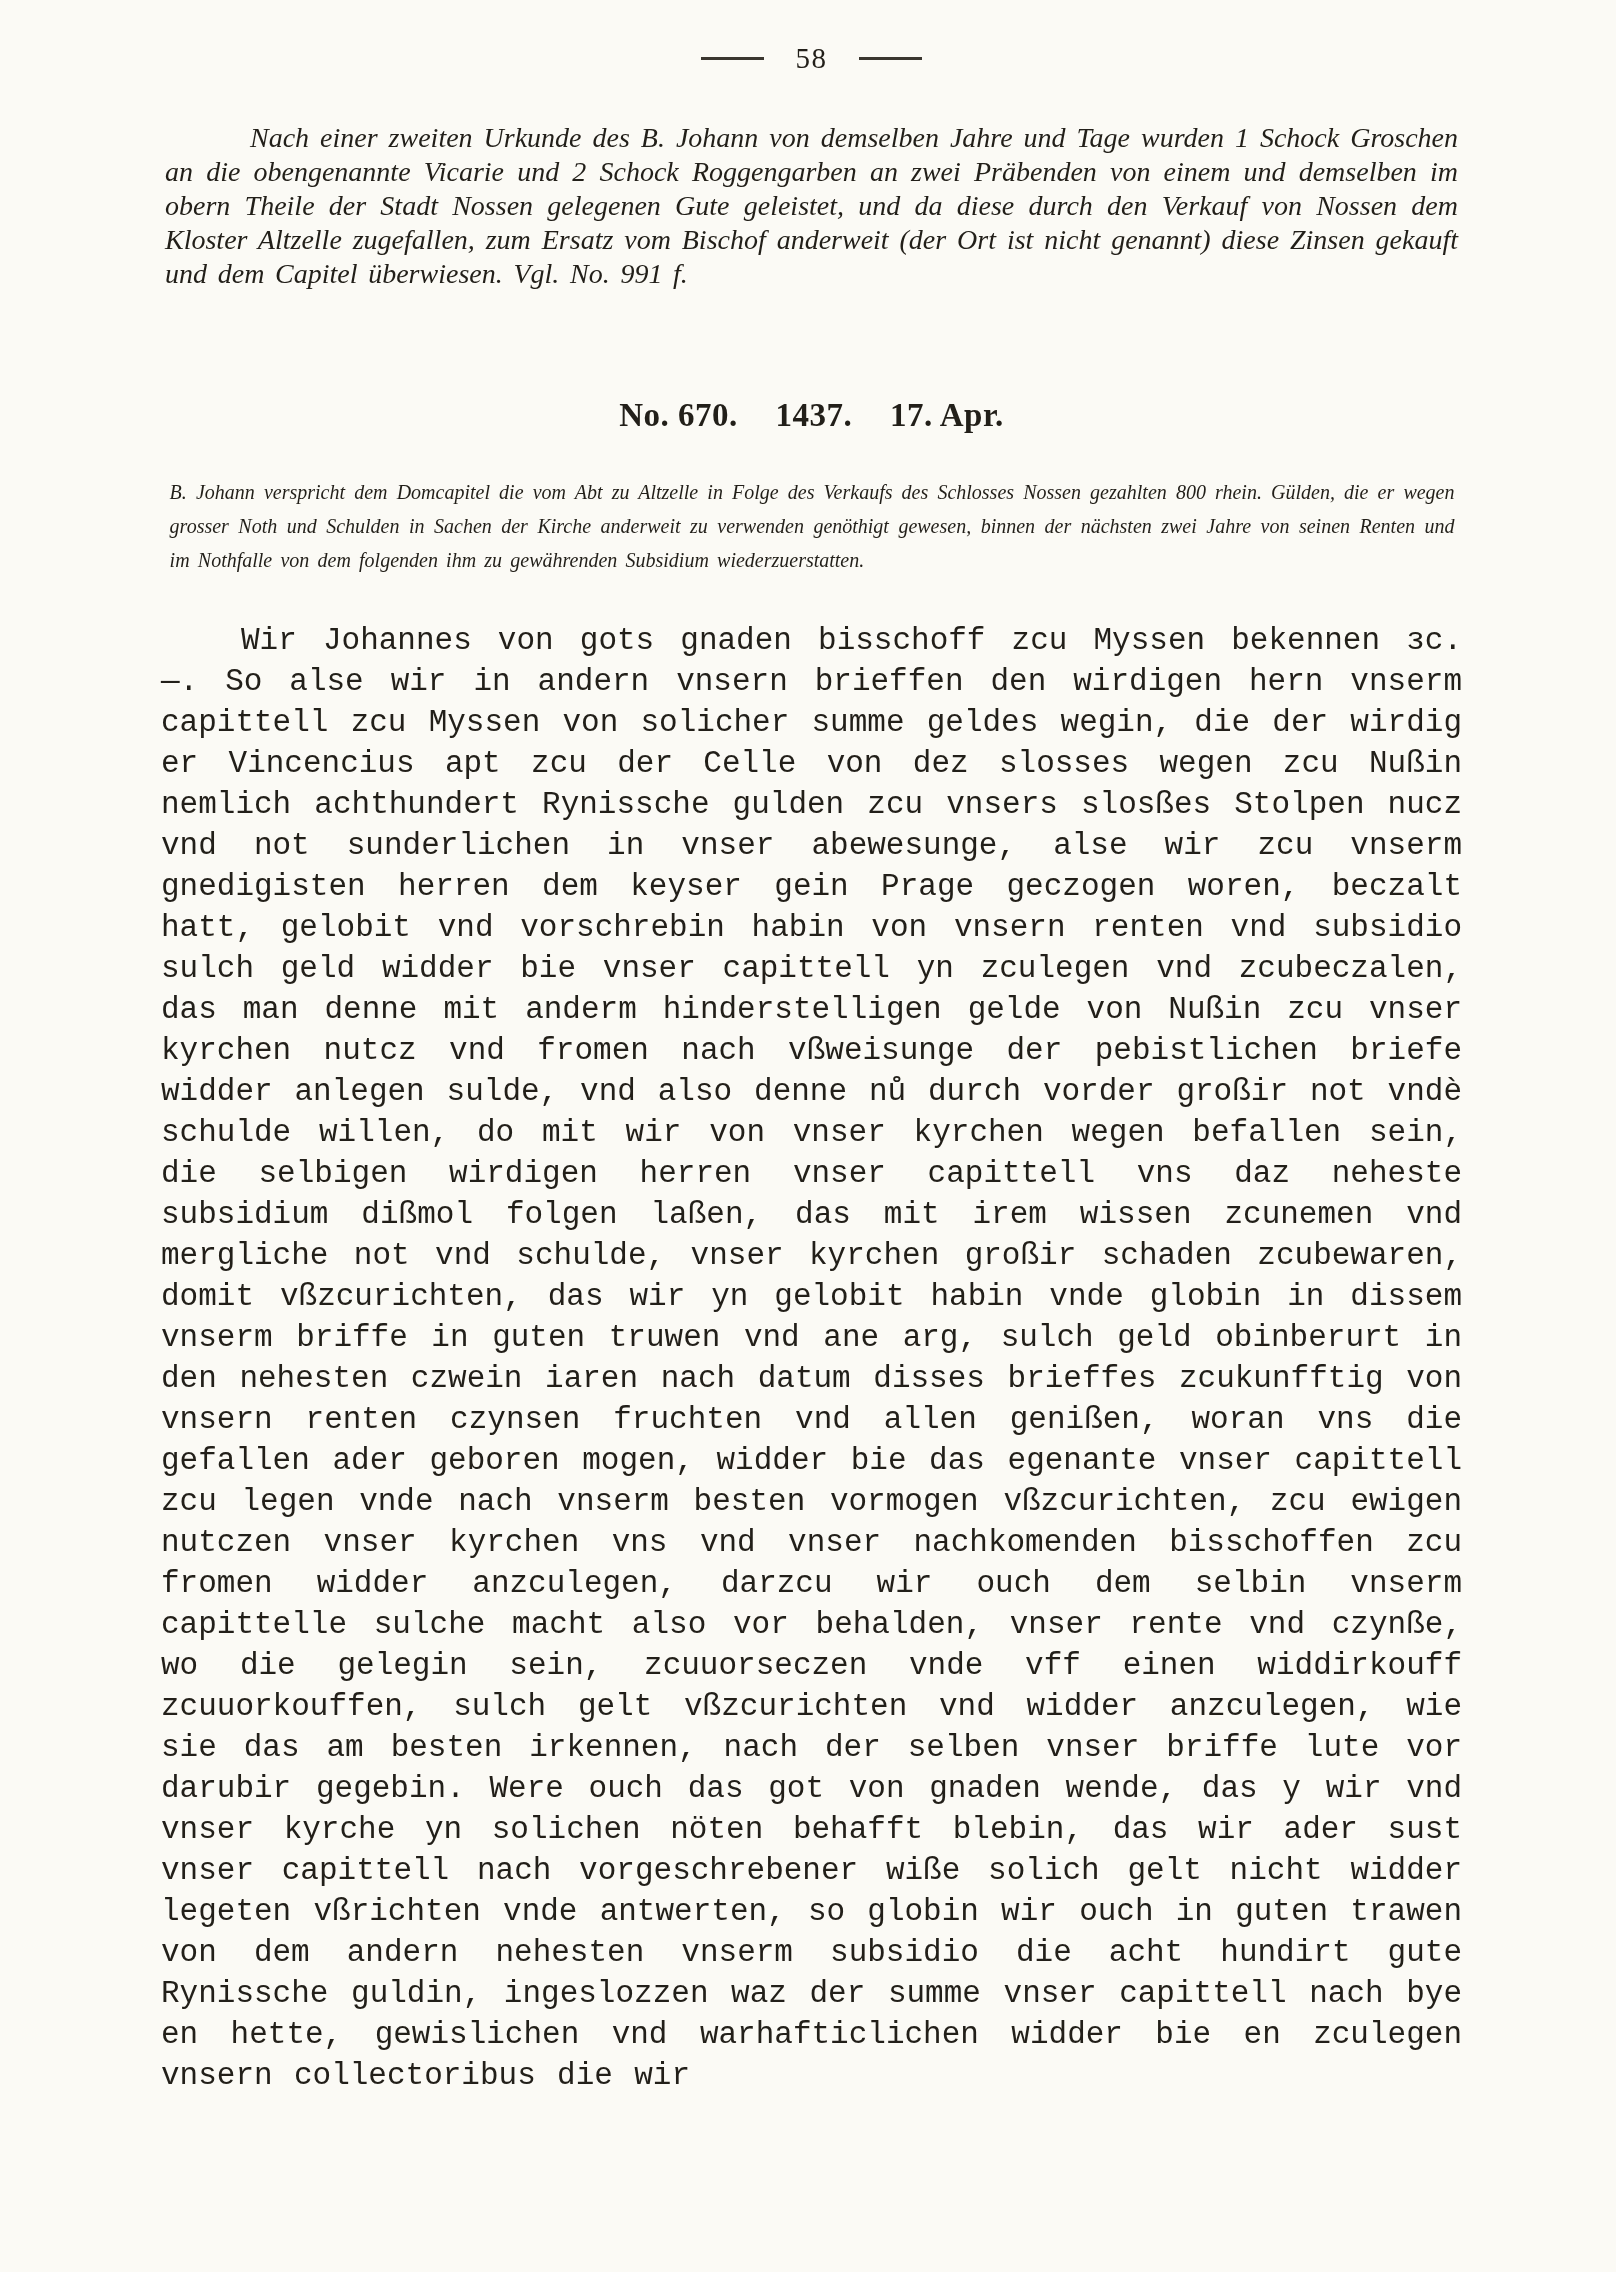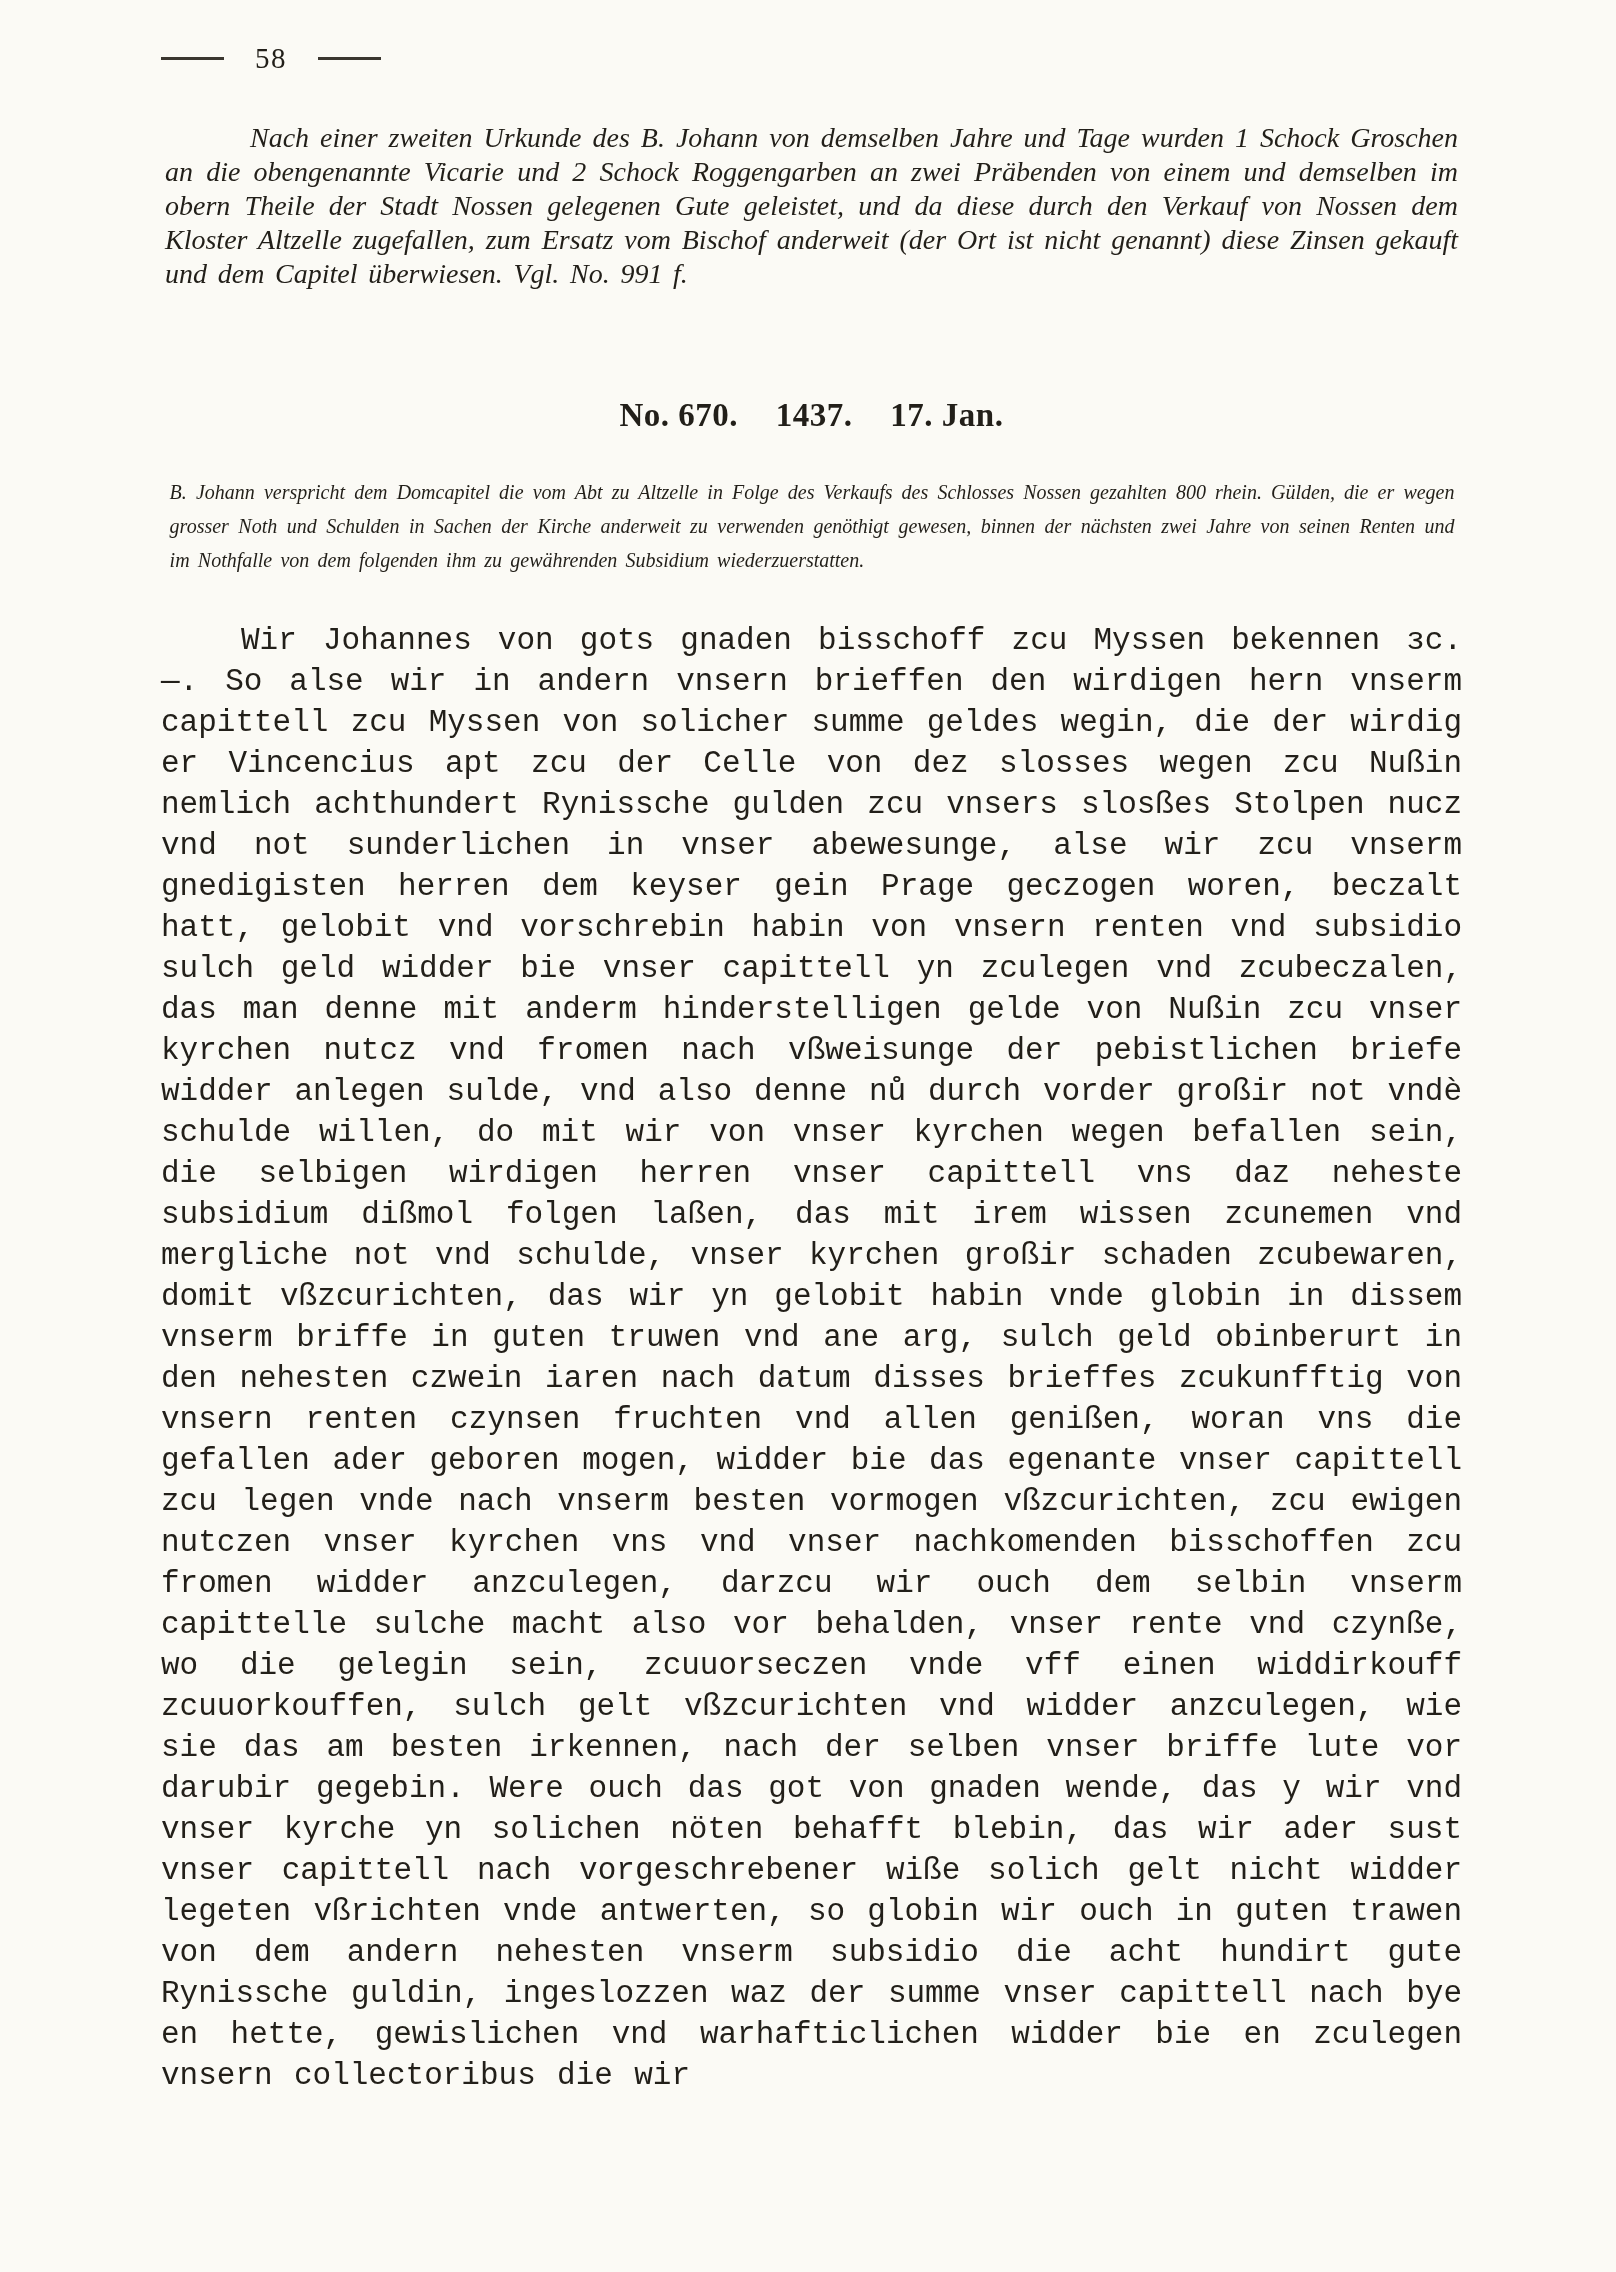--- a/index.html
+++ b/index.html
@@ -16,21 +16,21 @@
     color: #221f19;
     font-family: "Liberation Serif", "DejaVu Serif", serif;
     box-sizing: border-box;
     padding: 44px 154px 0 161px;
     overflow: hidden;
   }
   
   .page-number-row {
     display: flex;
     align-items: center;
-    justify-content: flex-start;
+    justify-content: center;
     gap: 31px;
     margin-bottom: 48px;
   }
   .pn-rule {
     width: 63px;
     height: 2.1px;
     background: #3a362f;
   }
   .page-number {
     font-size: 29px;
@@ -95,21 +95,21 @@
     <span class="page-number">58</span>
     <span class="pn-rule"></span>
   </div>
 
   <p class="intro">Nach einer zweiten Urkunde des B. Johann von demselben Jahre und Tage wurden 1 Schock Groschen an die obengenannte Vicarie und 2 Schock Roggengarben an zwei Präbenden von einem und demselben im obern Theile der Stadt Nossen gelegenen Gute geleistet, und da diese durch den Verkauf von Nossen dem Kloster Altzelle zugefallen, zum Ersatz vom Bischof anderweit (der Ort ist nicht genannt) diese Zinsen gekauft und dem Capitel überwiesen. Vgl. No. 991 f.</p>
 
 
   <h2 class="heading">
     <span>No. 670.</span>
     <span>1437.</span>
-    <span>17. Jan.</span>
+    <span>17. Apr.</span>
   </h2>
 
   <p class="summary">B. Johann verspricht dem Domcapitel die vom Abt zu Altzelle in Folge des Verkaufs des Schlosses Nossen gezahlten 800 rhein. Gülden, die er wegen grosser Noth und Schulden in Sachen der Kirche anderweit zu verwenden genöthigt gewesen, binnen der nächsten zwei Jahre von seinen Renten und im Nothfalle von dem folgenden ihm zu gewährenden Subsidium wiederzuerstatten.</p>
 
   <p class="body-text">Wir Johannes von gots gnaden bisschoff zcu Myssen bekennen ɜc. —. So alse wir in andern vnsern brieffen den wirdigen hern vnserm capittell zcu Myssen von solicher summe geldes wegin, die der wirdig er Vincencius apt zcu der Celle von dez slosses wegen zcu Nußin nemlich achthundert Rynissche gulden zcu vnsers slosßes Stolpen nucz vnd not sunderlichen in vnser abewesunge, alse wir zcu vnserm gnedigisten herren dem keyser gein Prage geczogen woren, beczalt hatt, gelobit vnd vorschrebin habin von vnsern renten vnd subsidio sulch geld widder bie vnser capittell yn zculegen vnd zcubeczalen, das man denne mit anderm hinderstelligen gelde von Nußin zcu vnser kyrchen nutcz vnd fromen nach vßweisunge der pebistlichen briefe widder anlegen sulde, vnd also denne nů durch vorder großir not vndè schulde willen, do mit wir von vnser kyrchen wegen befallen sein, die selbigen wirdigen herren vnser capittell vns daz neheste subsidium dißmol folgen laßen, das mit irem wissen zcunemen vnd mergliche not vnd schulde, vnser kyrchen großir schaden zcubewaren, domit vßzcurichten, das wir yn gelobit habin vnde globin in dissem vnserm briffe in guten truwen vnd ane arg, sulch geld obinberurt in den nehesten czwein iaren nach datum disses brieffes zcukunfftig von vnsern renten czynsen fruchten vnd allen genißen, woran vns die gefallen ader geboren mogen, widder bie das egenante vnser capittell zcu legen vnde nach vnserm besten vormogen vßzcurichten, zcu ewigen nutczen vnser kyrchen vns vnd vnser nachkomenden bisschoffen zcu fromen widder anzculegen, darzcu wir ouch dem selbin vnserm capittelle sulche macht also vor behalden, vnser rente vnd czynße, wo die gelegin sein, zcuuorseczen vnde vff einen widdirkouff zcuuorkouffen, sulch gelt vßzcurichten vnd widder anzculegen, wie sie das am besten irkennen, nach der selben vnser briffe lute vor darubir gegebin. Were ouch das got von gnaden wende, das y wir vnd vnser kyrche yn solichen nöten behafft blebin, das wir ader sust vnser capittell nach vorgeschrebener wiße solich gelt nicht widder legeten vßrichten vnde antwerten, so globin wir ouch in guten trawen von dem andern nehesten vnserm subsidio die acht hundirt gute Rynissche guldin, ingeslozzen waz der summe vnser capittell nach bye en hette, gewislichen vnd warhafticlichen widder bie en zculegen vnsern collectoribus die wir</p>
 
 </div>
 
 
 </body></html>

